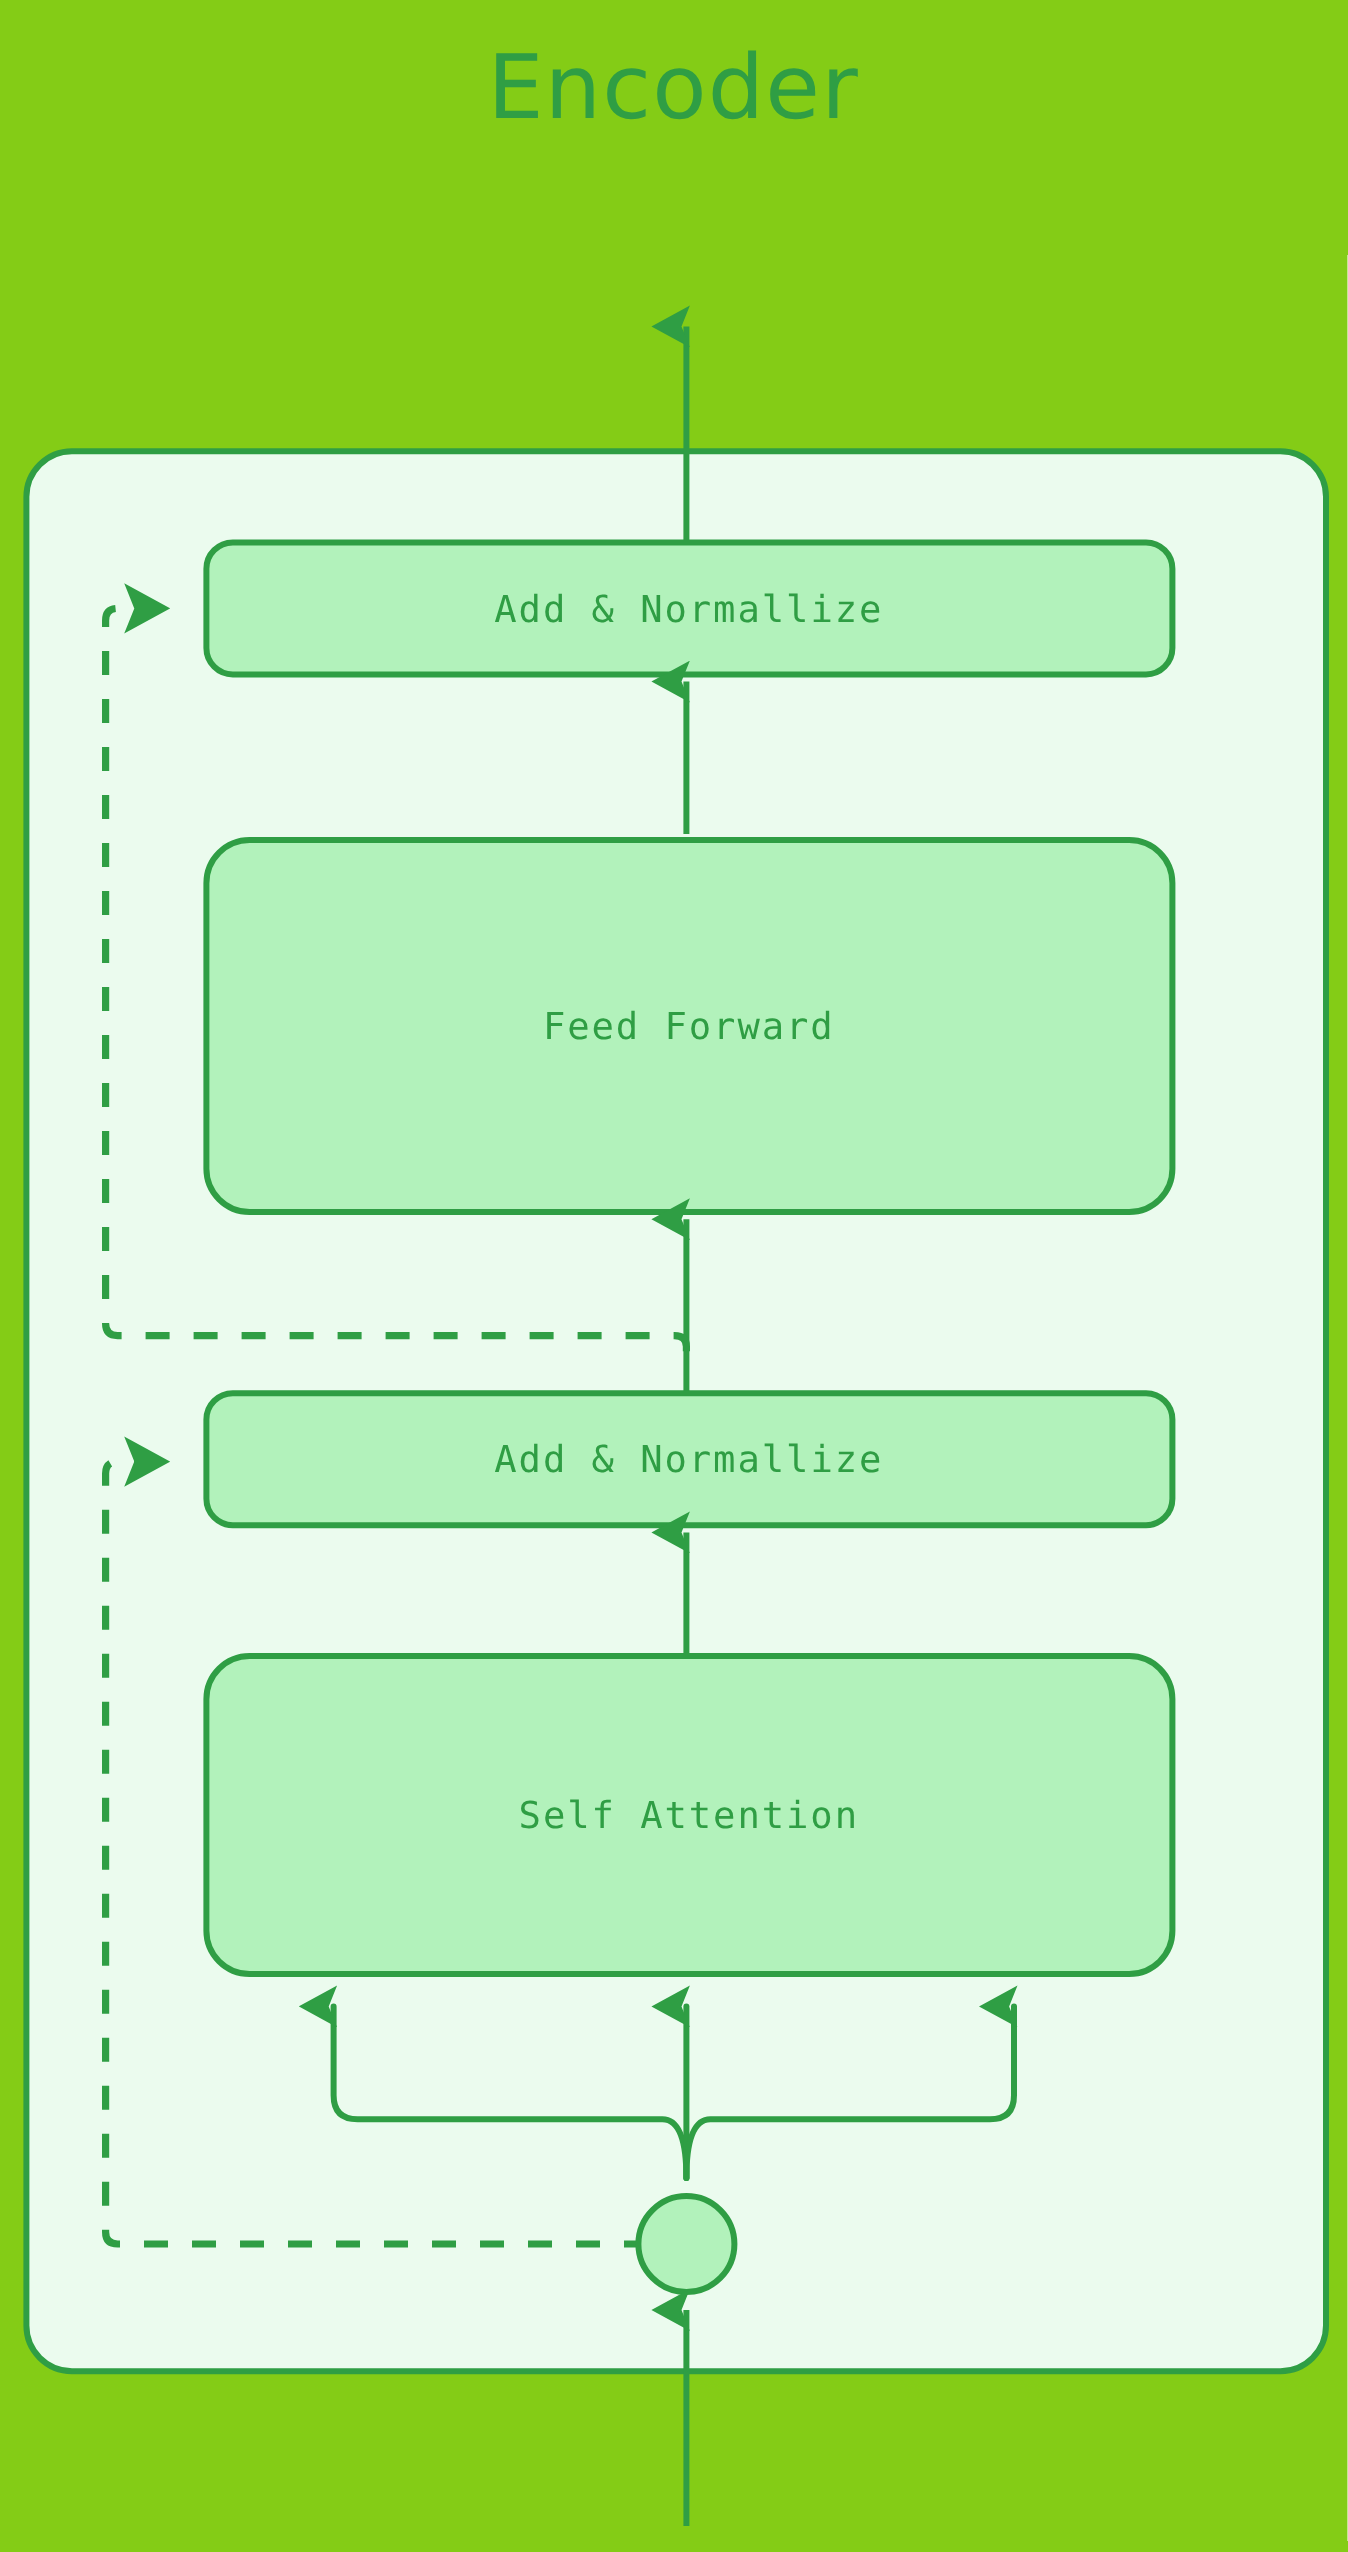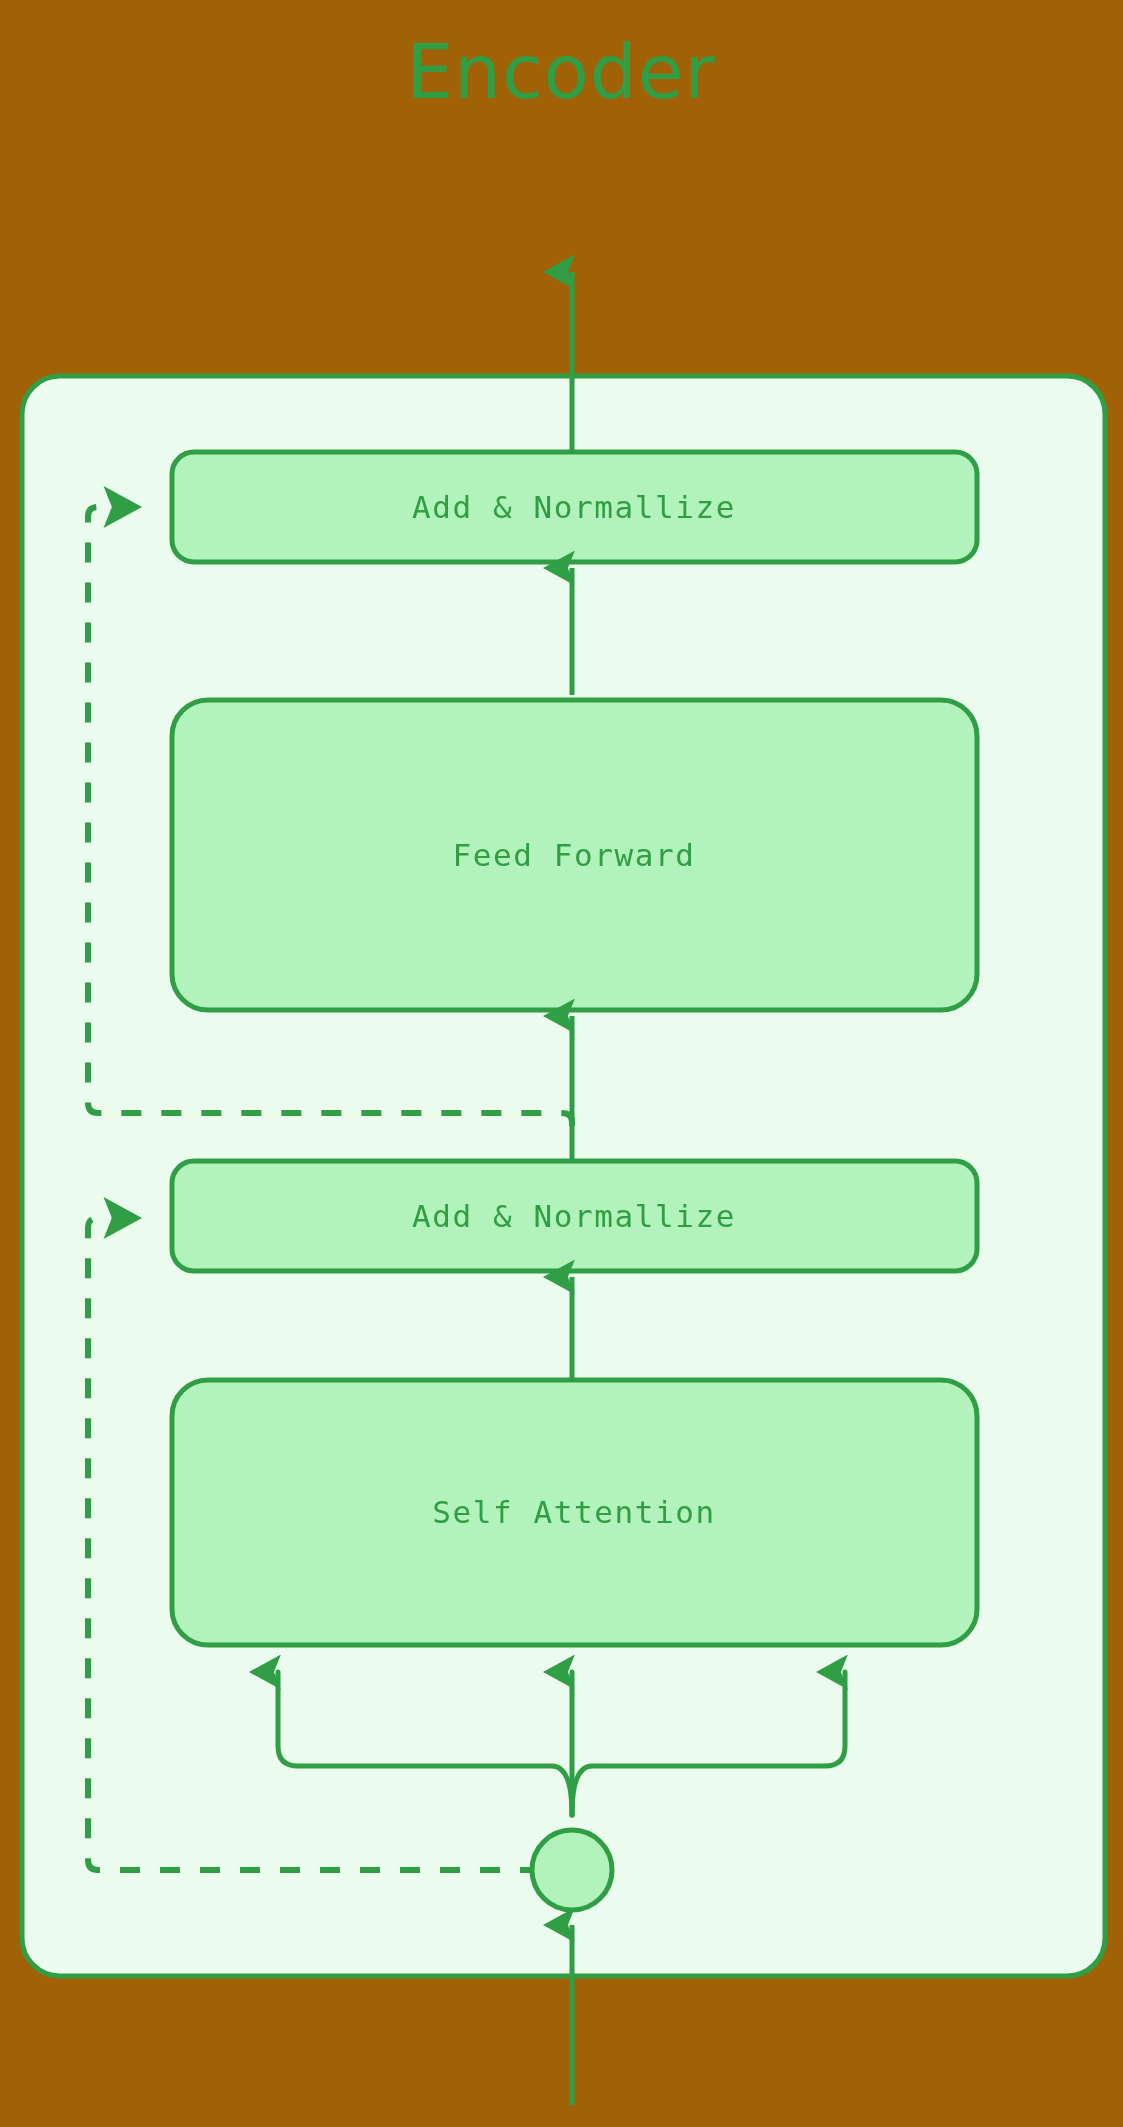--- a/index.html
+++ b/index.html
@@ -8,21 +8,21 @@
     padding: 0;
     background: #ffffff;
   }
   body {
     font-family: "DejaVu Sans", sans-serif;
   }
   #stage {
     position: relative;
     width: 1123px;
     height: 2127px;
-    background: #a16207;
+    background: #84cc16;
     overflow: hidden;
   }
   #diagram-svg {
     position: absolute;
     top: 0;
     left: 0;
     width: 1123px;
     height: 2127px;
   }
   .title-text {

